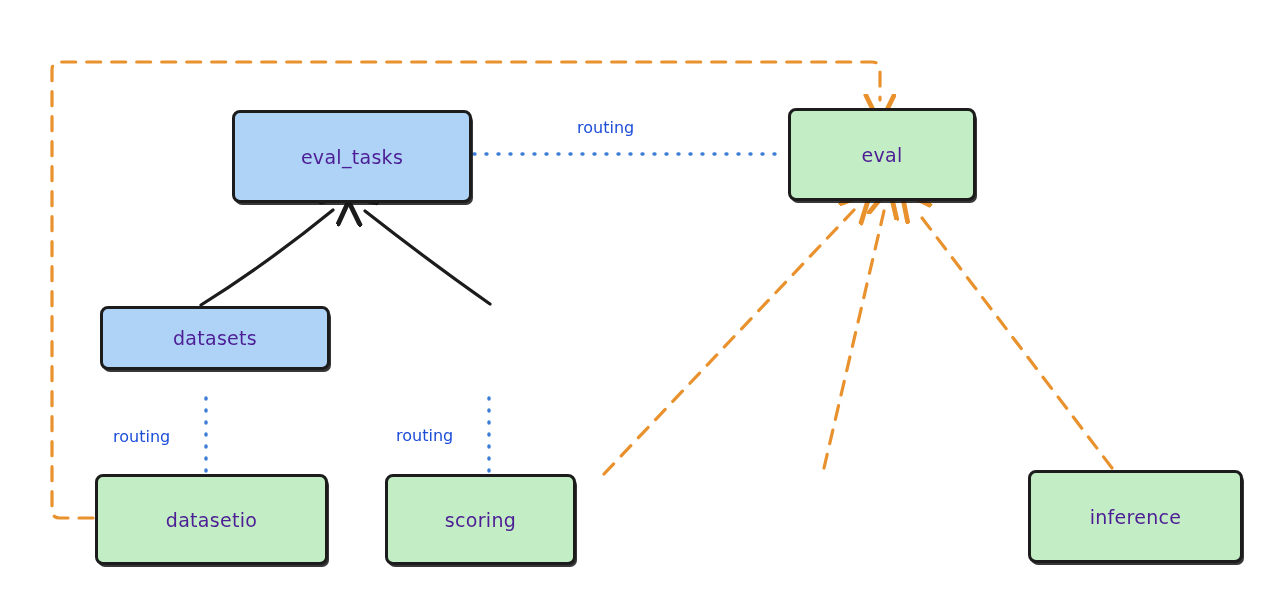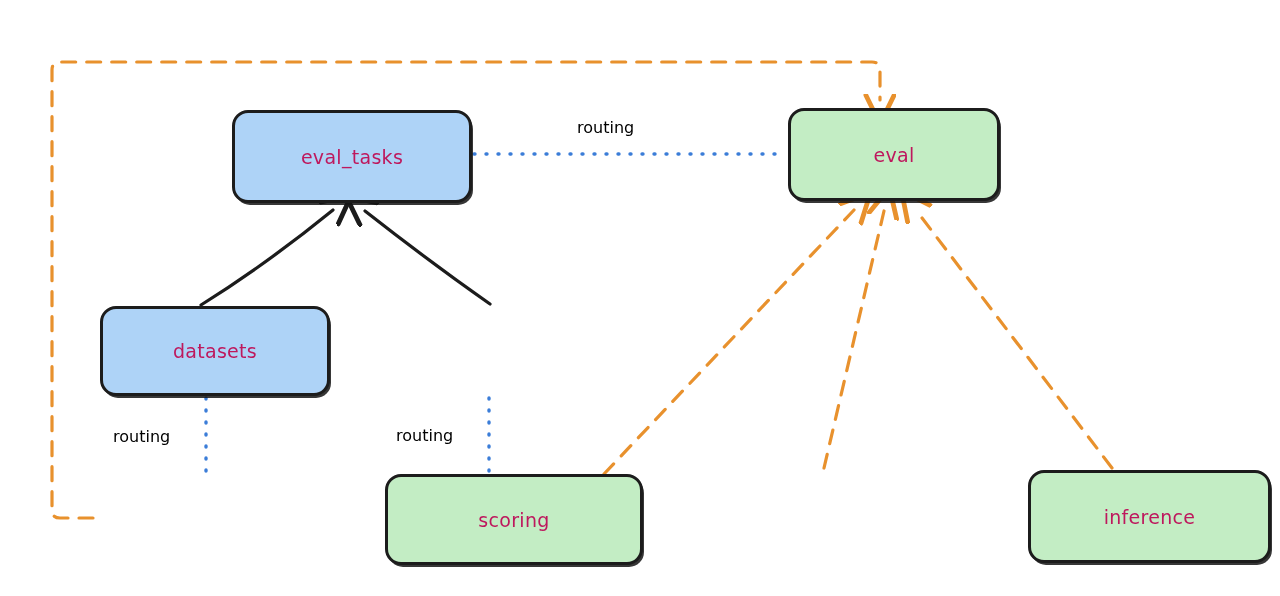--- a/index.html
+++ b/index.html
@@ -18,36 +18,36 @@
   #edges {
     position: absolute;
     left: 0; top: 0;
     width: 1280px;
     height: 596px;
   }
   .node {
     position: absolute;
     box-sizing: border-box;
     border: 3px solid #1c1c1c;
-    border-radius: 16px;
+    border-radius: 8px;
     display: flex;
     align-items: center;
     justify-content: center;
     font-size: 19px;
-    color: #be185d;
+    color: #4c1d95;
     letter-spacing: 0.3px;
     z-index: 5;
     box-shadow: 2px 3px 0 -1px rgba(20,20,20,0.85);
   }
   .node.blue { background: #aed3f7; }
   .node.green { background: #c3edc4; }
   .edge-label {
     position: absolute;
     font-size: 16px;
-    color: #000000;
+    color: #1d4ed8;
     z-index: 6;
     white-space: nowrap;
   }
 </style>
 </head>
 <body>
 
 <div id="canvas">
 
   <svg id="edges" viewBox="0 0 1280 596" xmlns="http://www.w3.org/2000/svg">
@@ -76,36 +76,39 @@
 
     <path d="M824,468 L884,211" fill="none" stroke="#e8912d" stroke-width="3.2" stroke-linecap="round" stroke-dasharray="14 11" marker-end="url(#arrow-orange)"></path>
 
     <path d="M1112,468 L916,210" fill="none" stroke="#e8912d" stroke-width="3.2" stroke-linecap="round" stroke-dasharray="14 11" marker-end="url(#arrow-orange)"></path>
   </svg>
 
   <div class="node blue" style="left:232px; top:110px; width:240px; height:93px;">
     <span>eval_tasks</span>
   </div>
 
-  <div class="node green" style="left:788px; top:108px; width:212px; height:93px;">
+  <div class="node green" style="left:788px; top:108px; width:188px; height:93px;">
     <span>eval</span>
   </div>
 
-  <div class="node blue" style="left:100px; top:306px; width:230px; height:90px;">
+  <div class="node blue" style="left:100px; top:306px; width:230px; height:64px;">
     <span>datasets</span>
   </div>
 
 
+  <div class="node green" style="left:95px; top:474px; width:233px; height:91px;">
+    <span>datasetio</span>
+  </div>
 
-  <div class="node green" style="left:385px; top:474px; width:258px; height:91px;">
+  <div class="node green" style="left:385px; top:474px; width:191px; height:91px;">
     <span>scoring</span>
   </div>
 
 
-  <div class="node green" style="left:1028px; top:470px; width:243px; height:93px;">
+  <div class="node green" style="left:1028px; top:470px; width:215px; height:93px;">
     <span>inference</span>
   </div>
 
   <div class="edge-label" style="left:577px; top:118px;">routing</div>
 
   <div class="edge-label" style="left:113px; top:427px;">routing</div>
 
   <div class="edge-label" style="left:396px; top:426px;">routing</div>
 
 </div>

